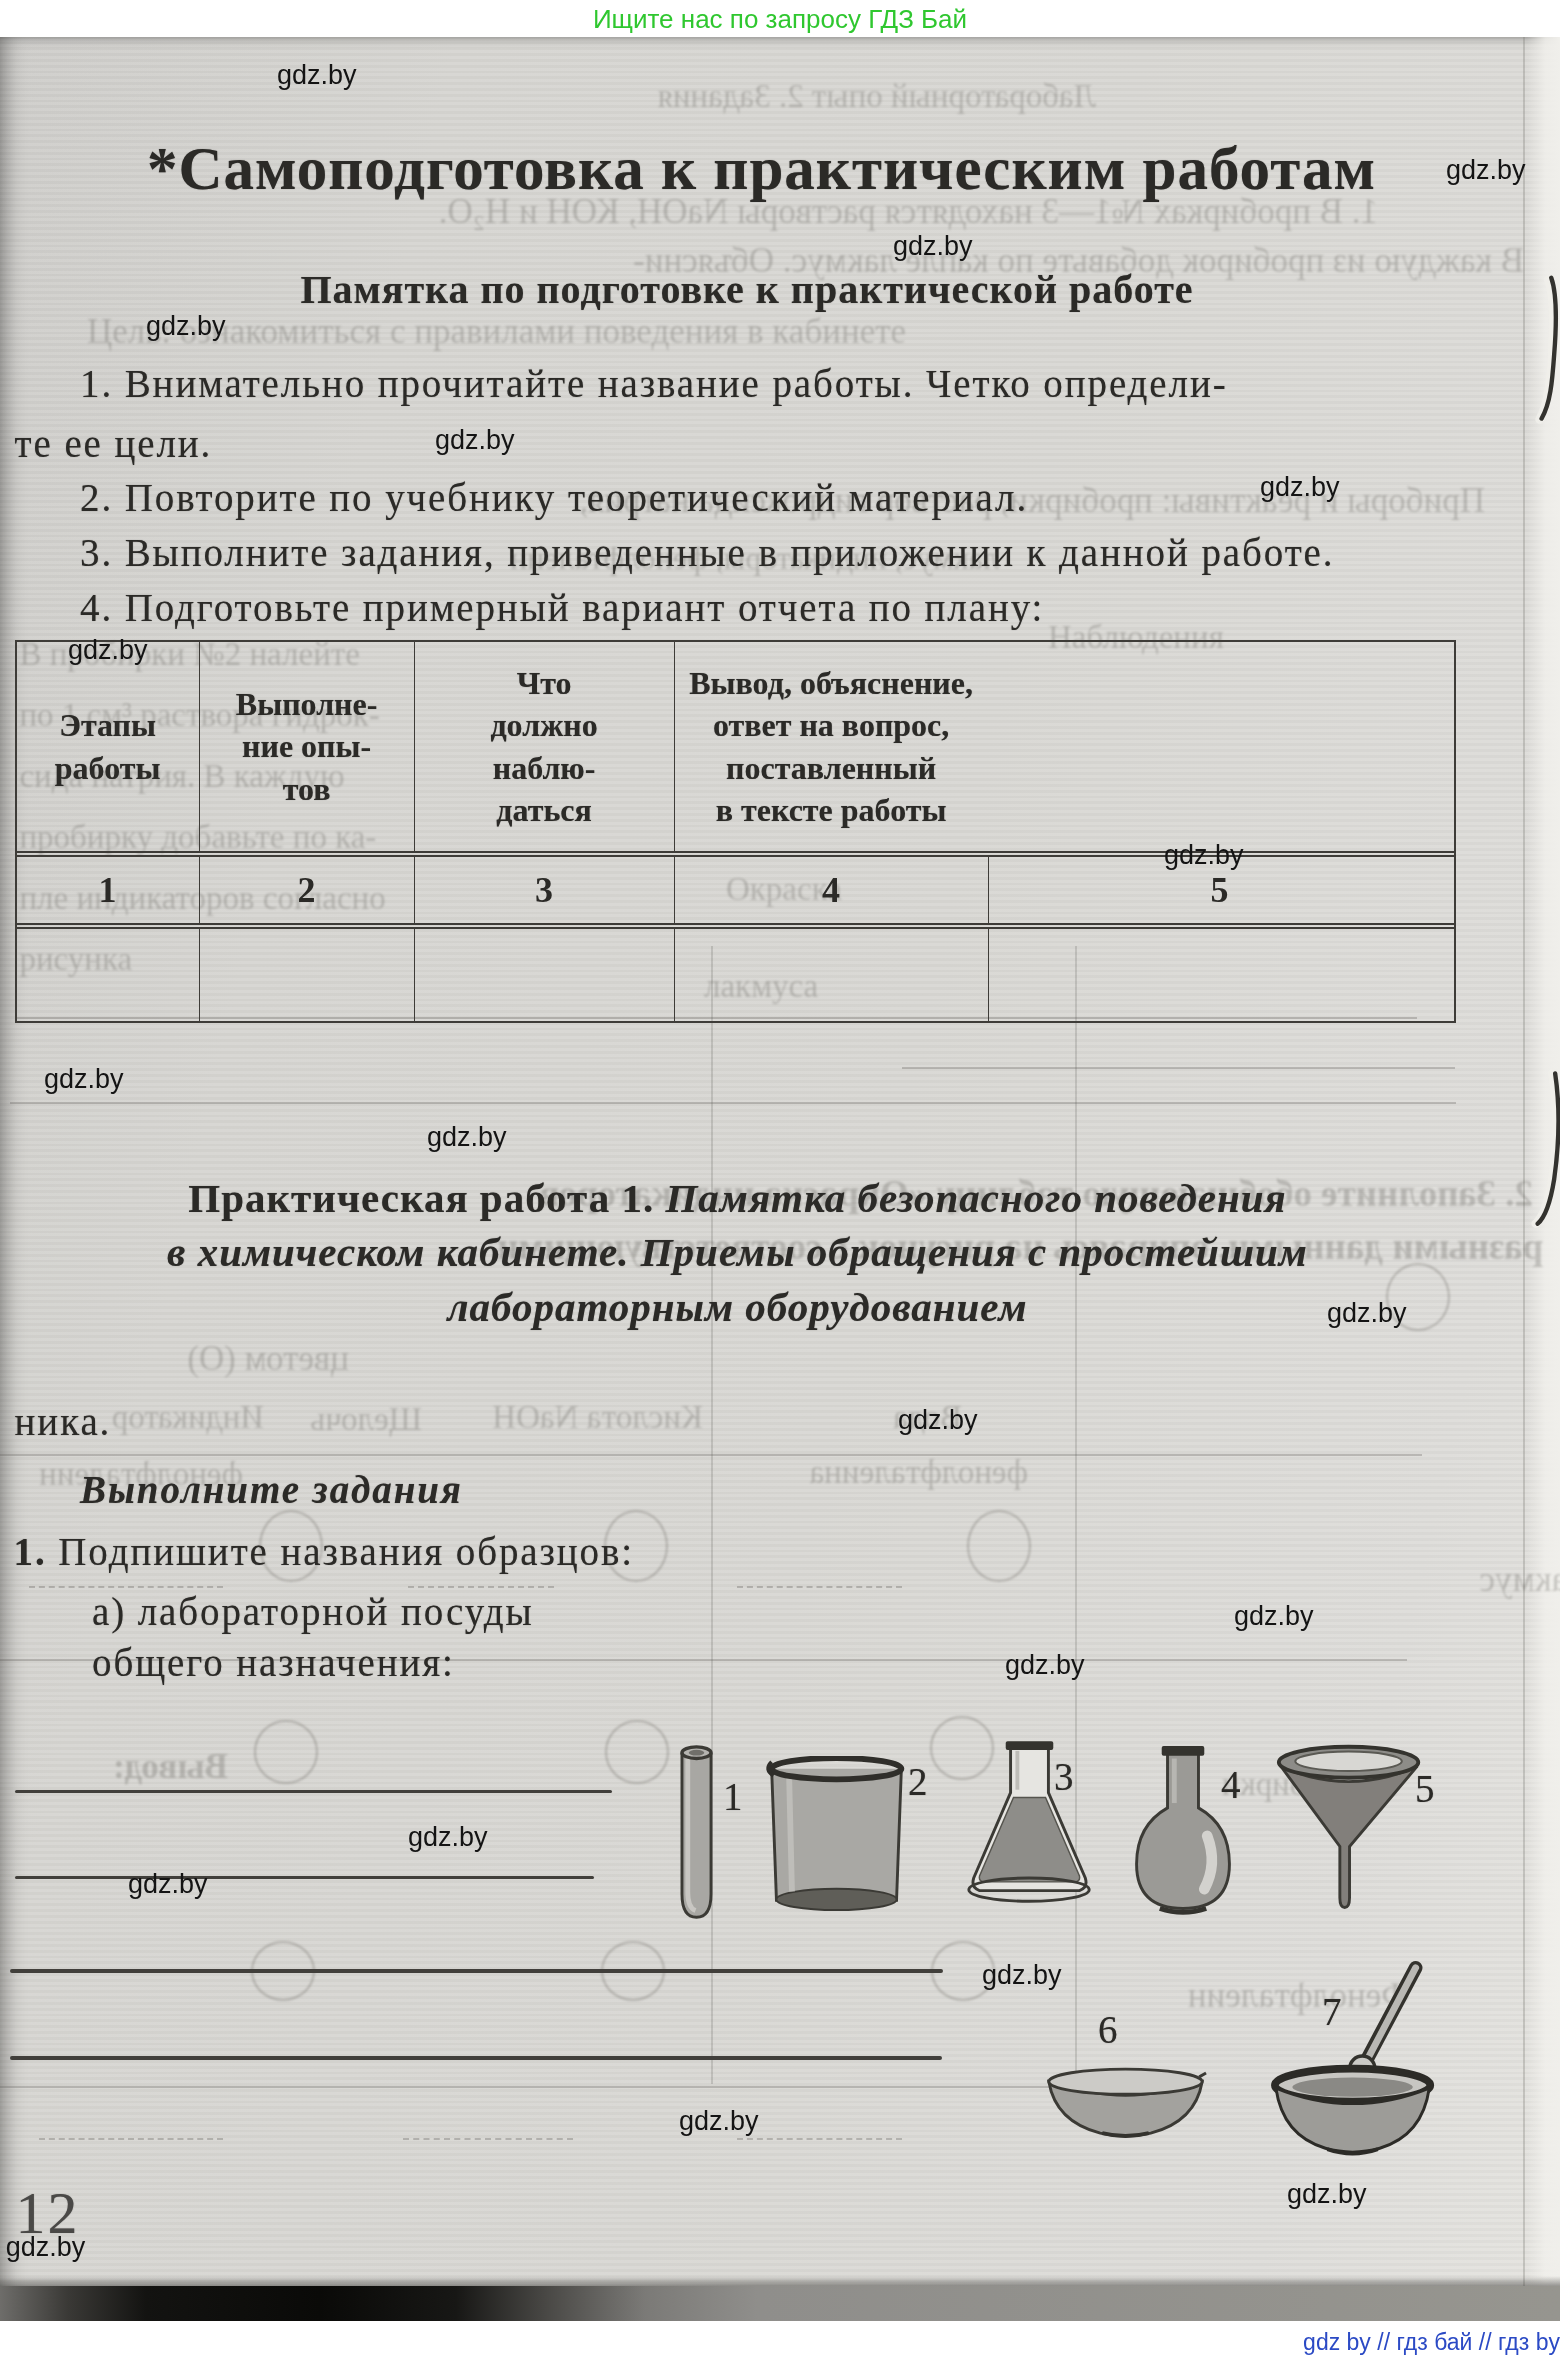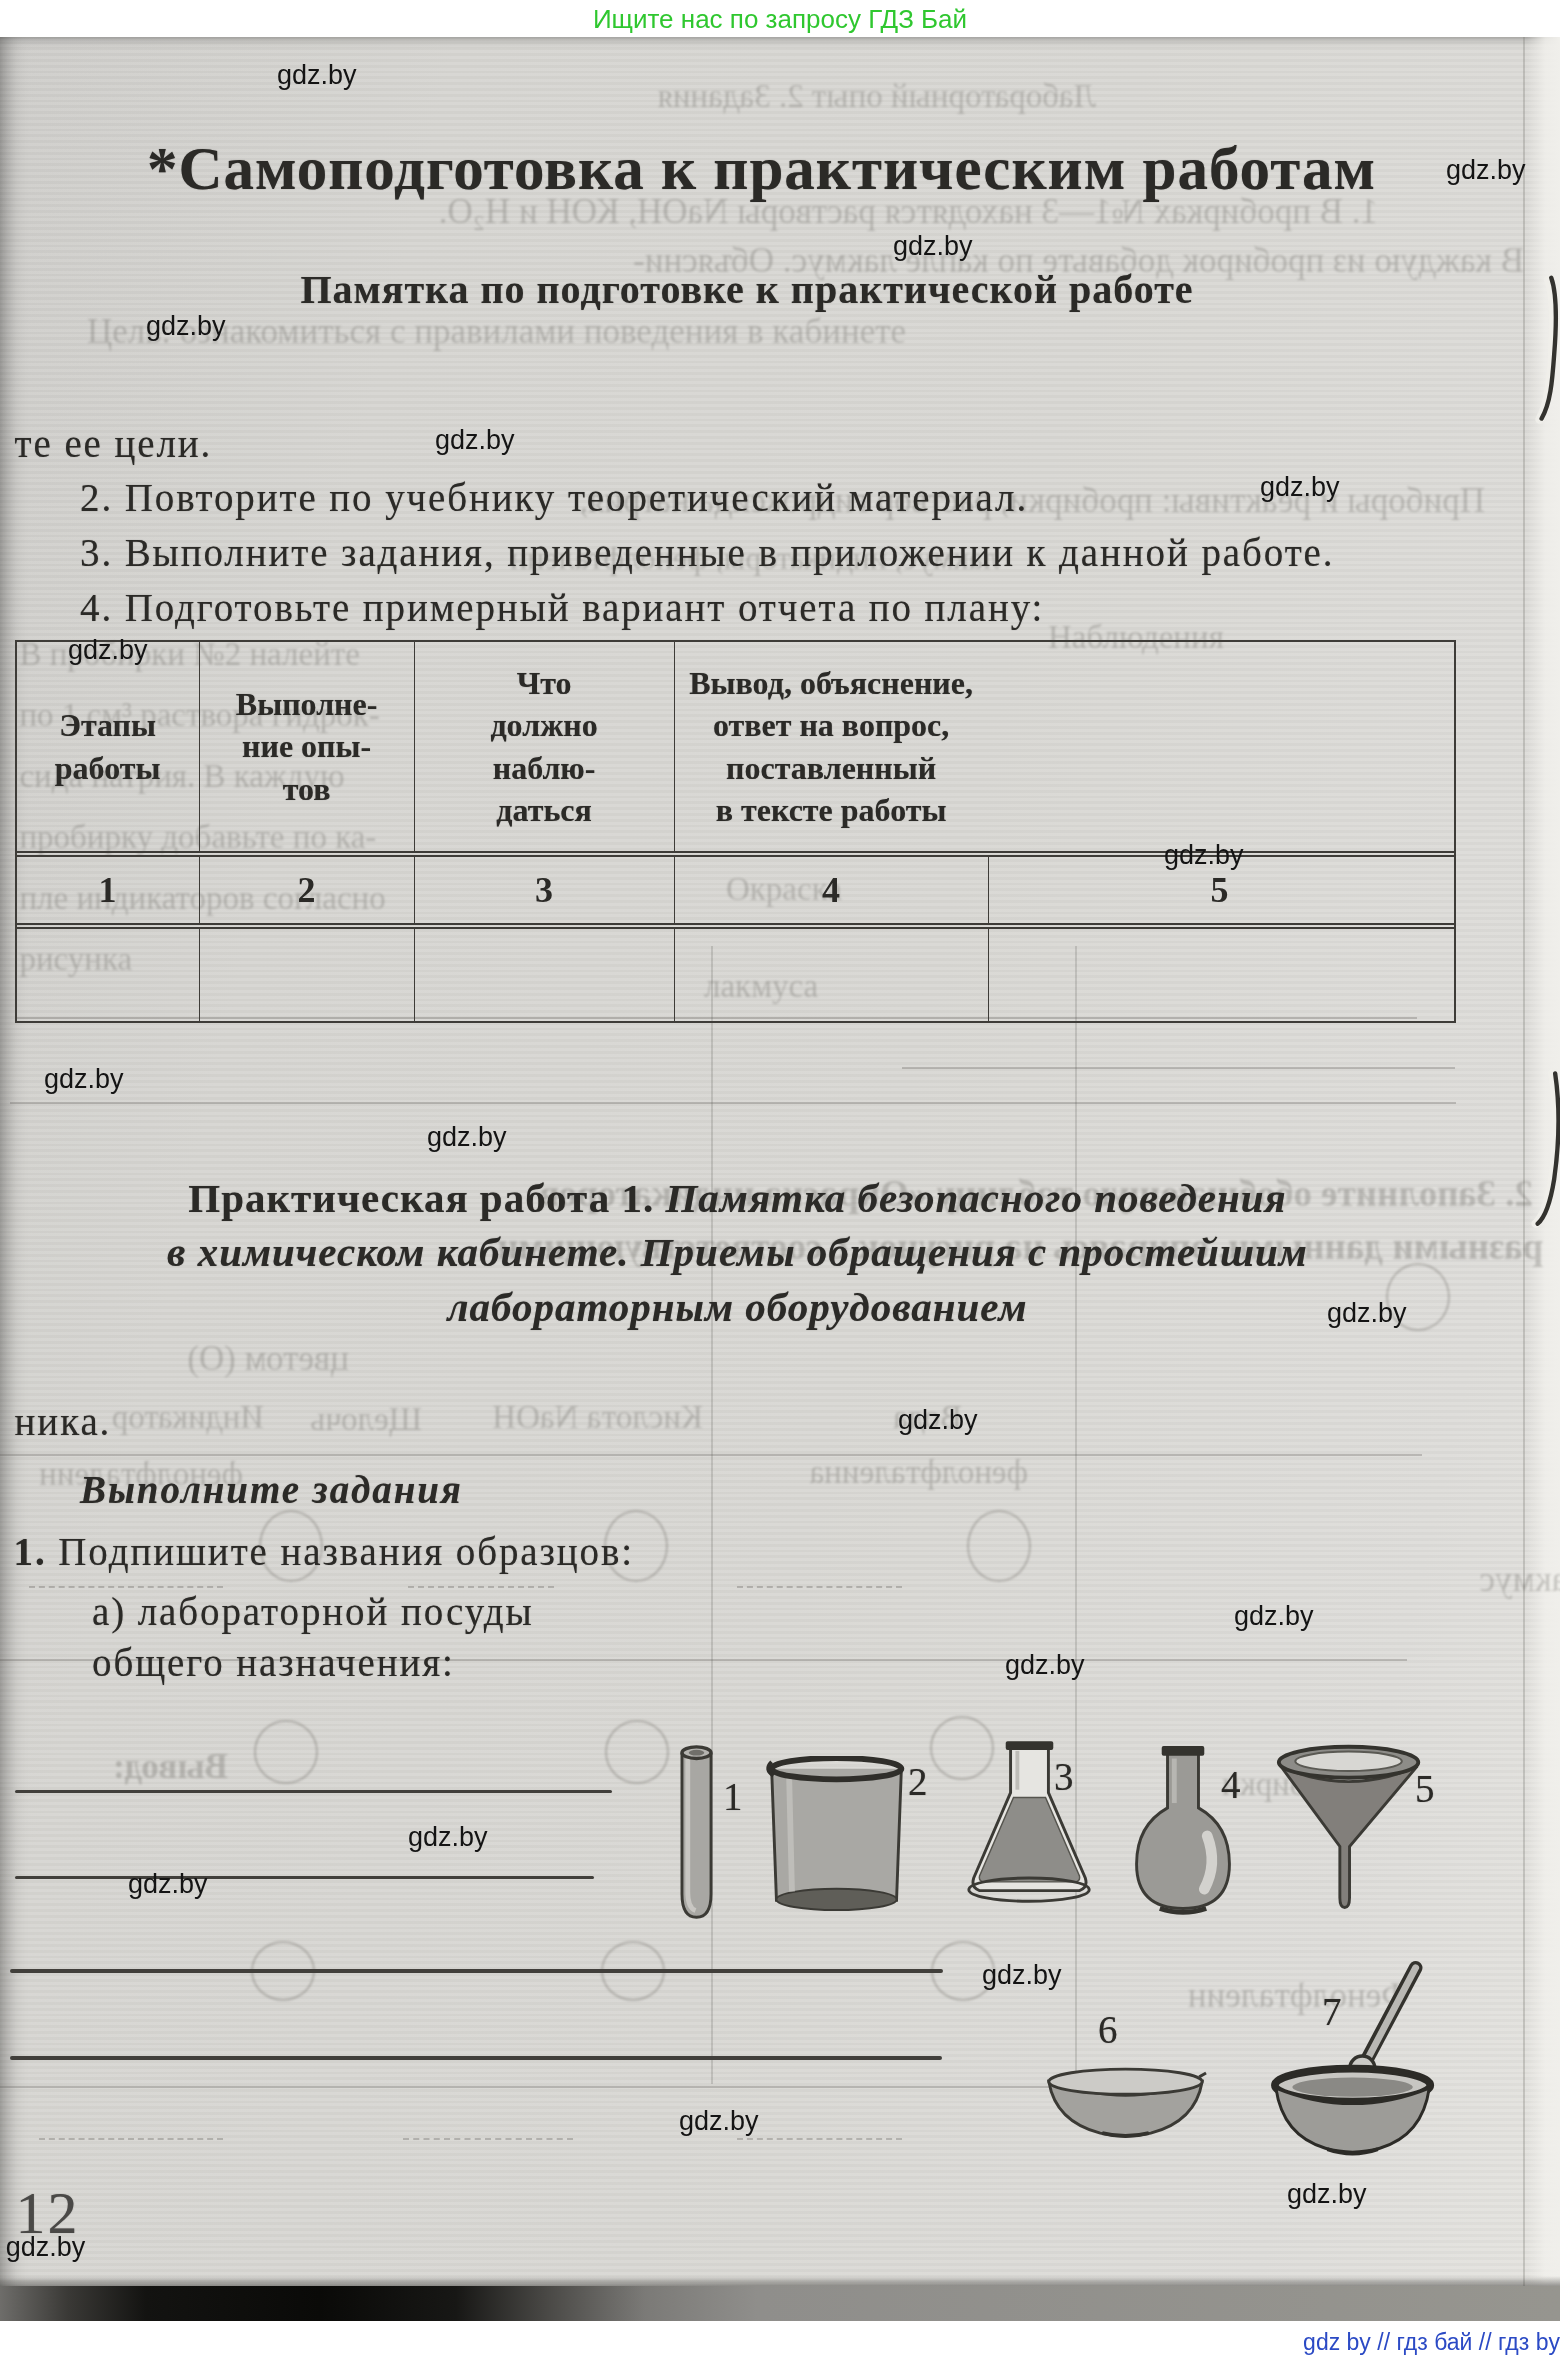--- a/index.html
+++ b/index.html
@@ -129,20 +129,21 @@
   <div class="goval" style="left:605px;top:1720px;width:64px;height:64px"></div>
   <div class="goval" style="left:930px;top:1716px;width:64px;height:64px"></div>
   <div class="goval" style="left:251px;top:1941px;width:64px;height:60px"></div>
   <div class="goval" style="left:601px;top:1941px;width:64px;height:60px"></div>
   <div class="goval" style="left:931px;top:1941px;width:64px;height:60px"></div>
   <div class="goval" style="left:1386px;top:1263px;width:64px;height:68px"></div>
 
   <div class="ink title">*Самоподготовка к практическим работам</div>
   <div class="ink subtitle">Памятка по подготовке к практической работе</div>
 
+  <div class="ink bodyline" style="left:80px;top:363px">1. Внимательно прочитайте название работы. Четко определи-</div>
   <div class="ink bodyline" style="left:14.6px;top:423px">те ее цели.</div>
   <div class="ink bodyline" style="left:80px;top:477px">2. Повторите по учебнику теоретический материал.</div>
   <div class="ink bodyline" style="left:80px;top:532px">3. Выполните задания, приведенные в приложении к данной работе.</div>
   <div class="ink bodyline" style="left:80px;top:587px">4. Подготовьте примерный вариант отчета по плану:</div>
 
   <div class="rtable">
     <div class="trow thead">
       <div class="tcell th">Этапы
 работы</div>
       <div class="tcell th">Выполне-

